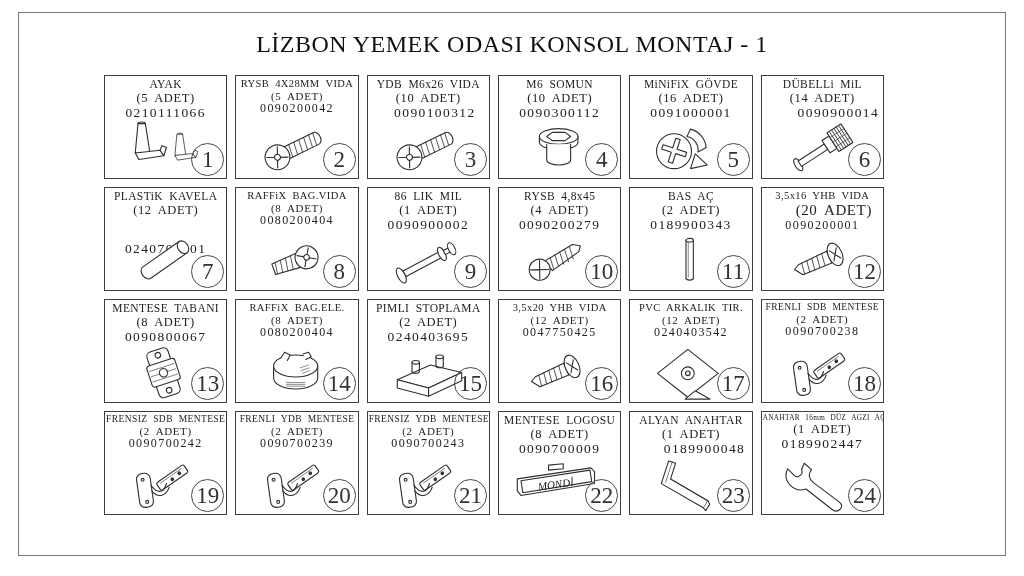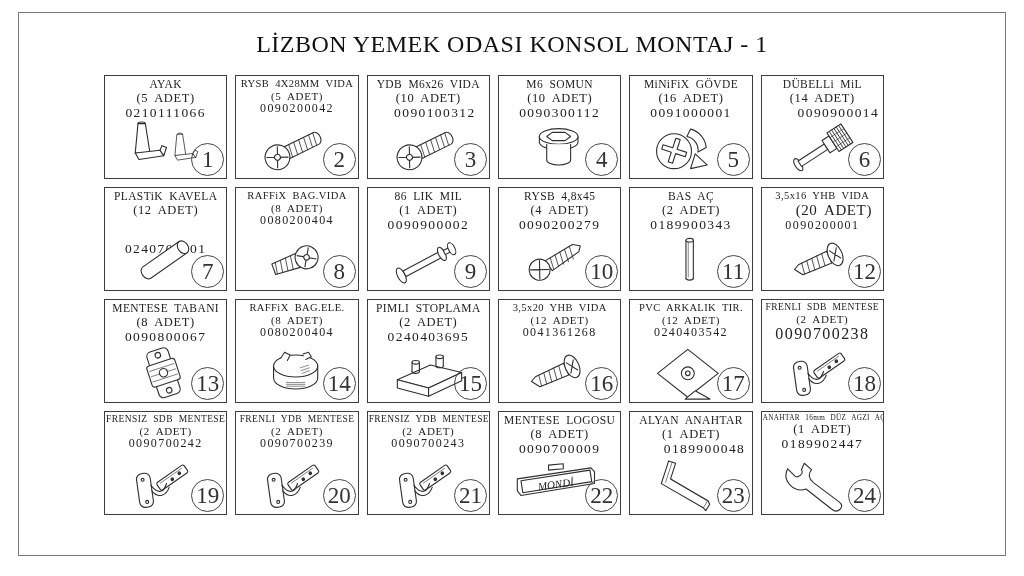--- a/index.html
+++ b/index.html
@@ -353,21 +353,21 @@
             </g>
           </svg>
         </div>
     <div class="num">15</div>
   </div>
 
   <div class="cell">
     <div class="label">
       <div class="name" style="font-size: 10.5px;">3,5x20 YHB VIDA</div>
       <div class="qty" style="font-size: 11px;">(12 ADET)</div>
-      <div class="code" style="font-size: 12px;">0041361268</div>
+      <div class="code" style="font-size: 12px;">0047750425</div>
     </div>
     <div class="art">
           <svg viewBox="0 0 110 62" preserveAspectRatio="xMidYMid meet">
             <g fill="#fff" stroke="#2f2f2f" stroke-width="1.2" stroke-linejoin="round" stroke-linecap="round">
               <g transform="rotate(-24 55 32)">
                 <path d="M24,29 L30,26 L64,25 L64,39 L30,38 Z"></path>
                 <path d="M34,26 l-2,12 M40,25.8 l-2,12.6 M46,25.6 l-2,13 M52,25.4 l-2,13.2 M58,25.2 l-2,13.4" stroke-width="0.8"></path>
                 <ellipse cx="71" cy="32" rx="7.5" ry="13"></ellipse>
                 <path d="M67,26 l8,12 M75,26 l-8,12"></path>
               </g>
@@ -393,21 +393,21 @@
             </g>
           </svg>
         </div>
     <div class="num">17</div>
   </div>
 
   <div class="cell">
     <div class="label">
       <div class="name" style="font-size: 9.5px;">FRENLI SDB MENTESE</div>
       <div class="qty" style="font-size: 11px;">(2 ADET)</div>
-      <div class="code" style="font-size: 16px;">0090700238</div>
+      <div class="code" style="font-size: 12px;">0090700238</div>
     </div>
     <div class="art">
           <svg viewBox="0 0 110 62" preserveAspectRatio="xMidYMid meet">
             <g fill="#fff" stroke="#2f2f2f" stroke-width="1.2" stroke-linejoin="round" stroke-linecap="round">
               <g transform="rotate(-35 63 26)">
                 <rect x="46" y="20" width="36" height="10" rx="2"></rect>
                 <path d="M50,22.5 h28" stroke-width="0.6"></path>
                 <circle cx="63" cy="26.5" r="1.4" fill="#2f2f2f"></circle>
                 <circle cx="73" cy="25.5" r="1.4" fill="#2f2f2f"></circle>
               </g>

